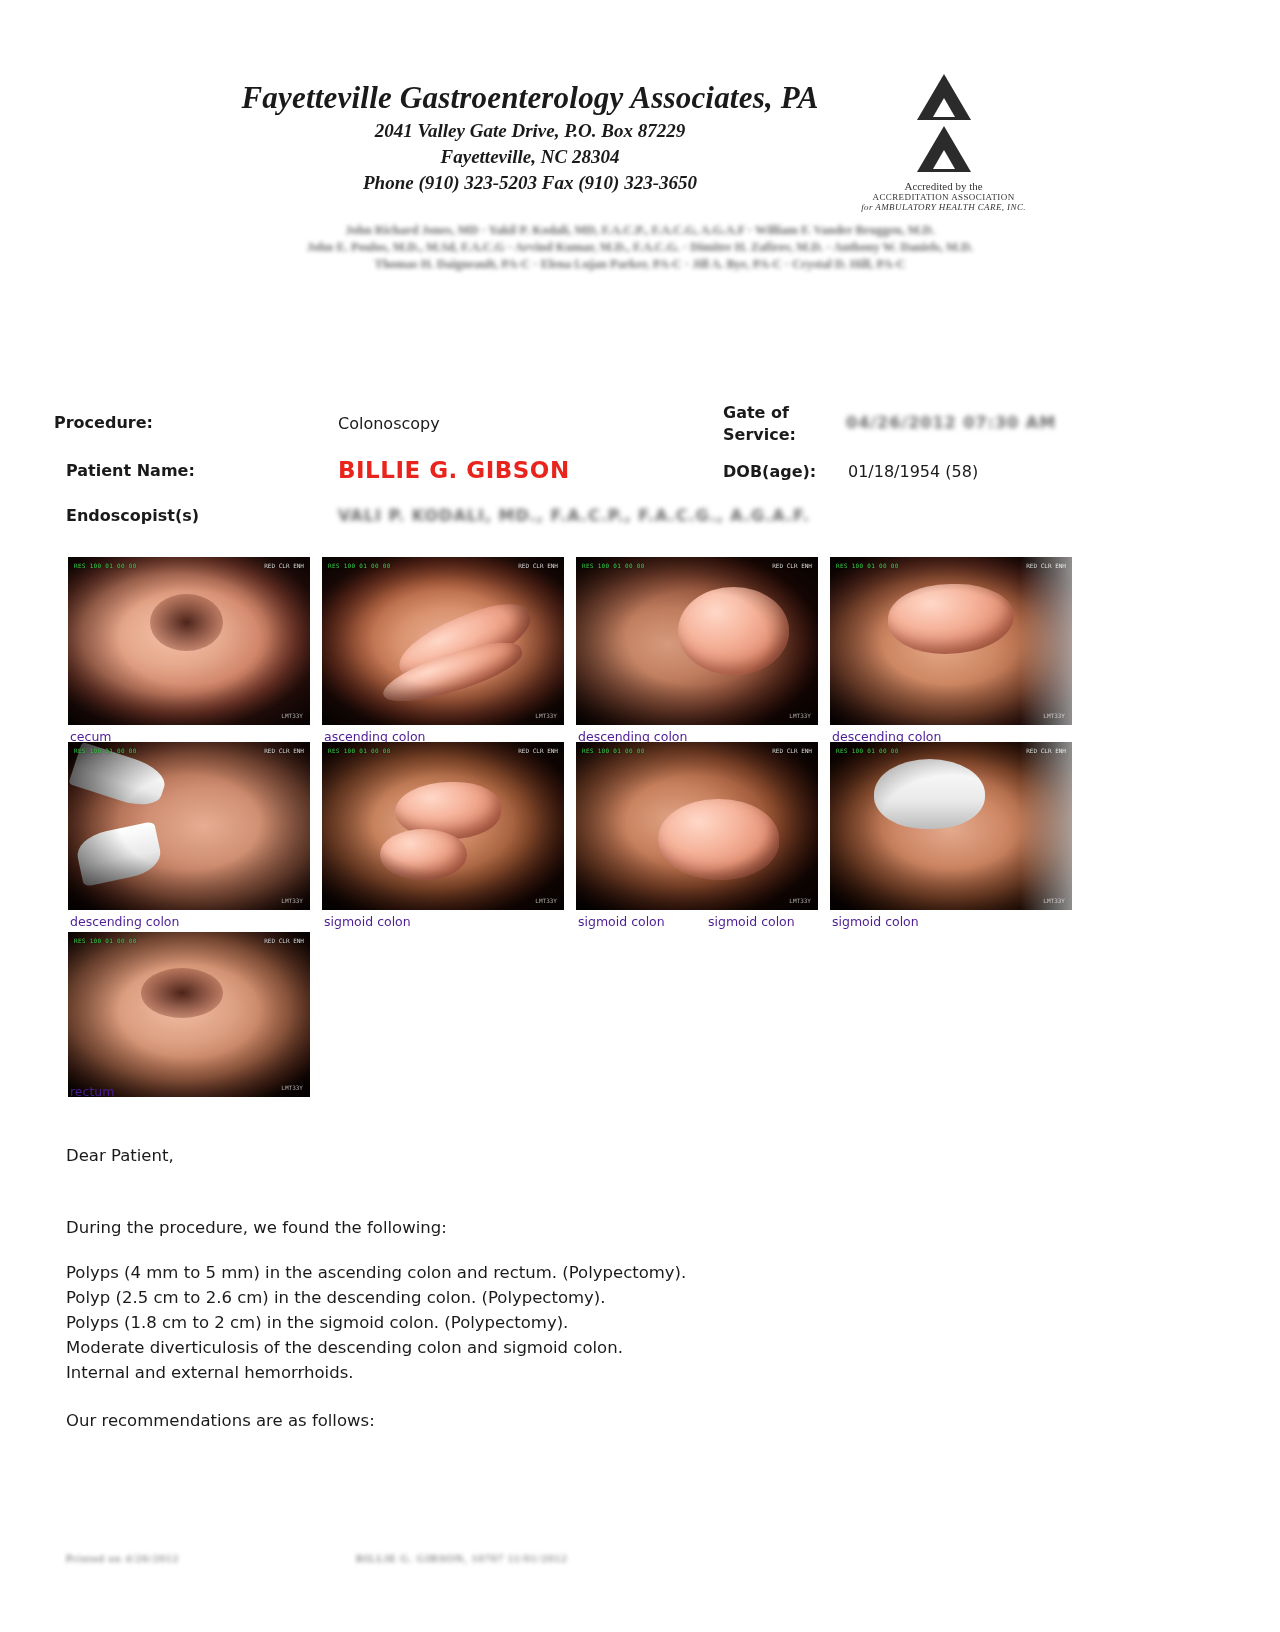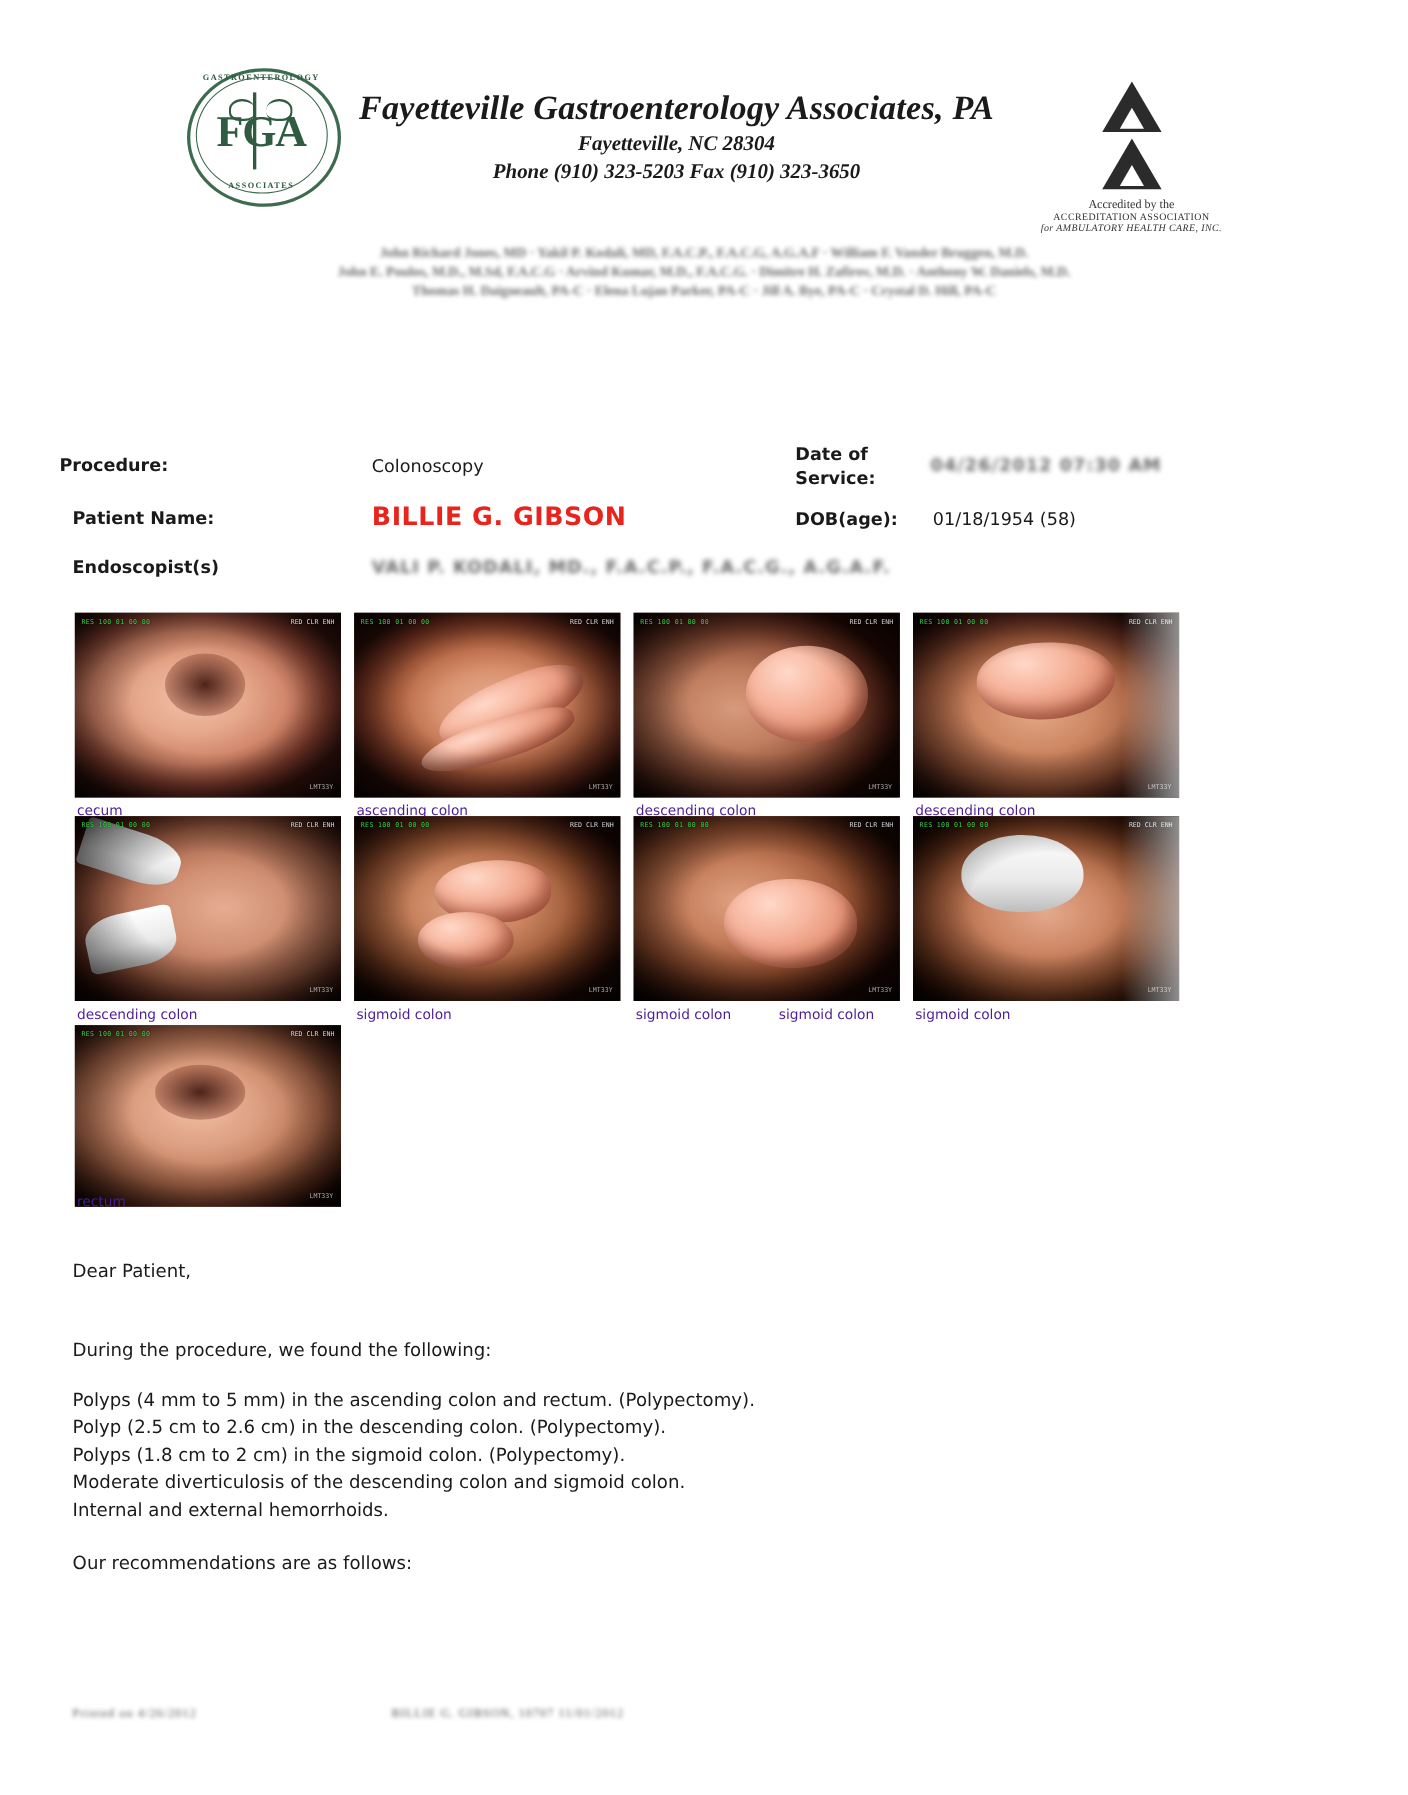--- a/index.html
+++ b/index.html
@@ -308,33 +308,24 @@
   }
   .footer .f2 { position: absolute; left: 290px; top: 0; }
 </style>
 </head>
 <body>
 
 <div class="page">
 
   <div class="letterhead">
 
-    <div class="logo-seal">
-      <div class="seal-ring"></div>
-      <div class="seal-ring2"></div>
-      <div class="seal-text-top">GASTROENTEROLOGY</div>
-      <div class="seal-mono">FGA</div>
-      <div class="seal-caduceus"></div>
-      <div class="seal-wing-l"></div>
-      <div class="seal-wing-r"></div>
-      <div class="seal-text-bottom">ASSOCIATES</div>
-    </div>
 
     <div class="lh-center">
       <div class="lh-title">Fayetteville Gastroenterology Associates, PA</div>
+      <div class="lh-line">2041 Valley Gate Drive, P.O. Box 87229</div>
       <div class="lh-line">Fayetteville, NC 28304</div>
       <div class="lh-line">Phone (910) 323-5203   Fax (910) 323-3650</div>
     </div>
 
     <div class="accred">
       <div class="tri-stack">
         <div class="tri t1">
             <div class="tri-inner"></div>
           </div>
         <div class="tri t2">
@@ -350,21 +341,21 @@
   <div class="doctors">
     <div>John Richard Jones, MD · Yakil P. Kodali, MD, F.A.C.P., F.A.C.G, A.G.A.F · William F. Vander Bruggen, M.D.</div>
     <div>John E. Poulos, M.D., M.Sd, F.A.C.G · Arvind Kumar, M.D., F.A.C.G. · Dimitre H. Zafirov, M.D. · Anthony W. Daniels, M.D.</div>
     <div>Thomas H. Daigneault, PA-C · Elena Lujan Parker, PA-C · Jill A. Bye, PA-C · Crystal D. Hill, PA-C</div>
   </div>
 
 
   <div class="field-label" style="left:54px; top:413px;text-align:right;">Procedure:</div>
   <div class="field-value" style="left:338px; top:414px;">Colonoscopy</div>
 
-  <div class="field-label" style="left:723px; top:403px;">Date of</div>
+  <div class="field-label" style="left:723px; top:403px;">Gate of</div>
   <div class="field-label" style="left:723px; top:425px;">Service:</div>
   <div class="field-value blurred" style="left:846px; top:413px;">04/26/2012 07:30 AM</div>
 
   <div class="field-label" style="left:66px; top:461px;">Patient Name:</div>
   <div class="patient-name">BILLIE G. GIBSON</div>
 
   <div class="field-label" style="left:723px; top:462px;">DOB(age):</div>
   <div class="field-value" style="left:848px; top:462px;">01/18/1954 (58)</div>
 
   <div class="field-label" style="left:66px; top:506px;">Endoscopist(s)</div>

